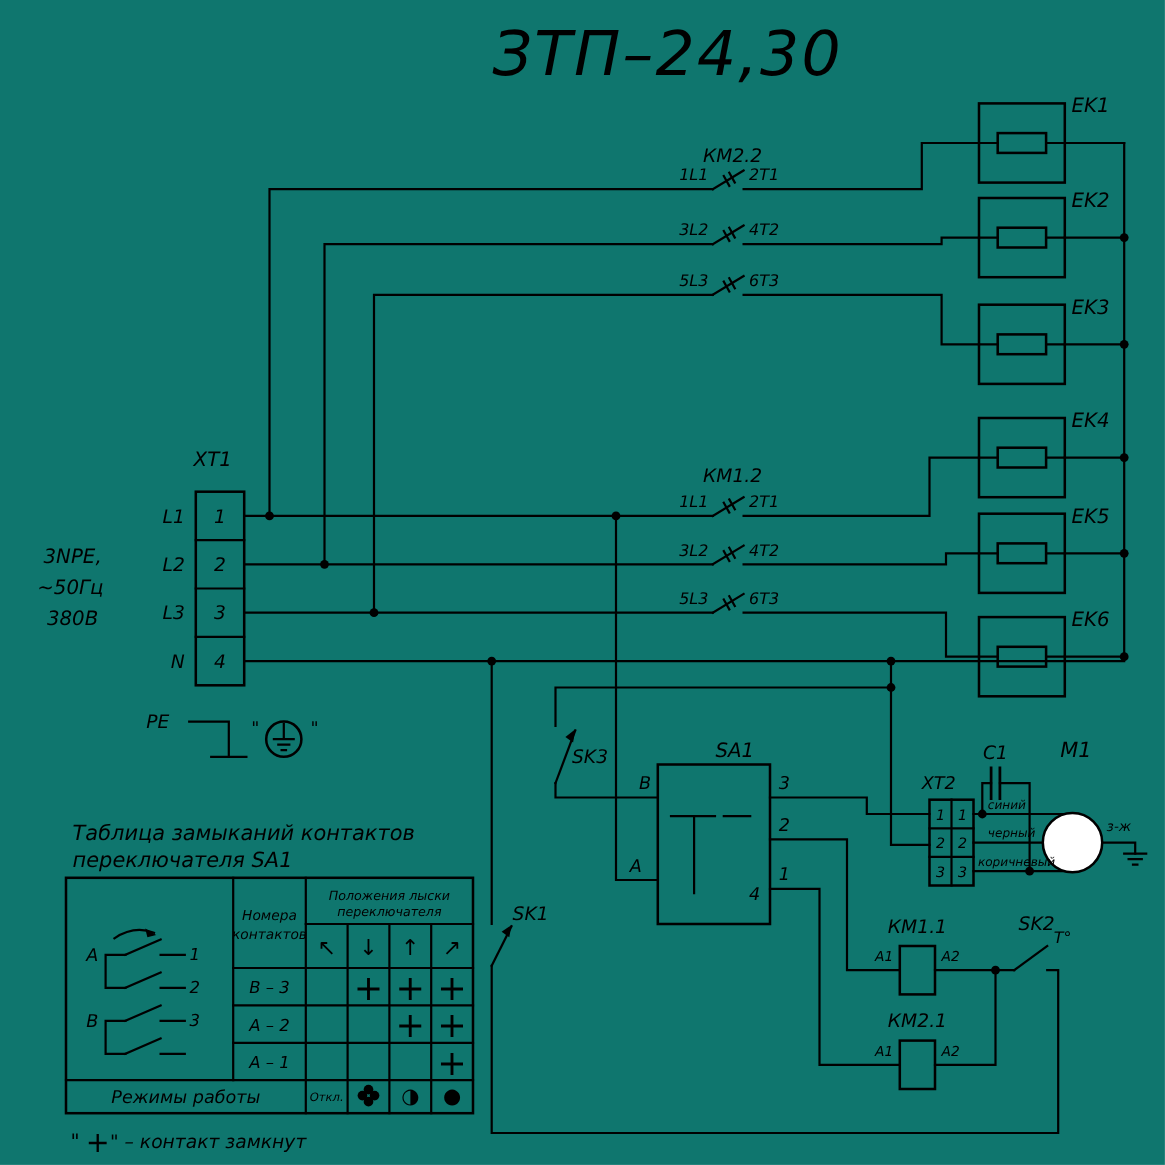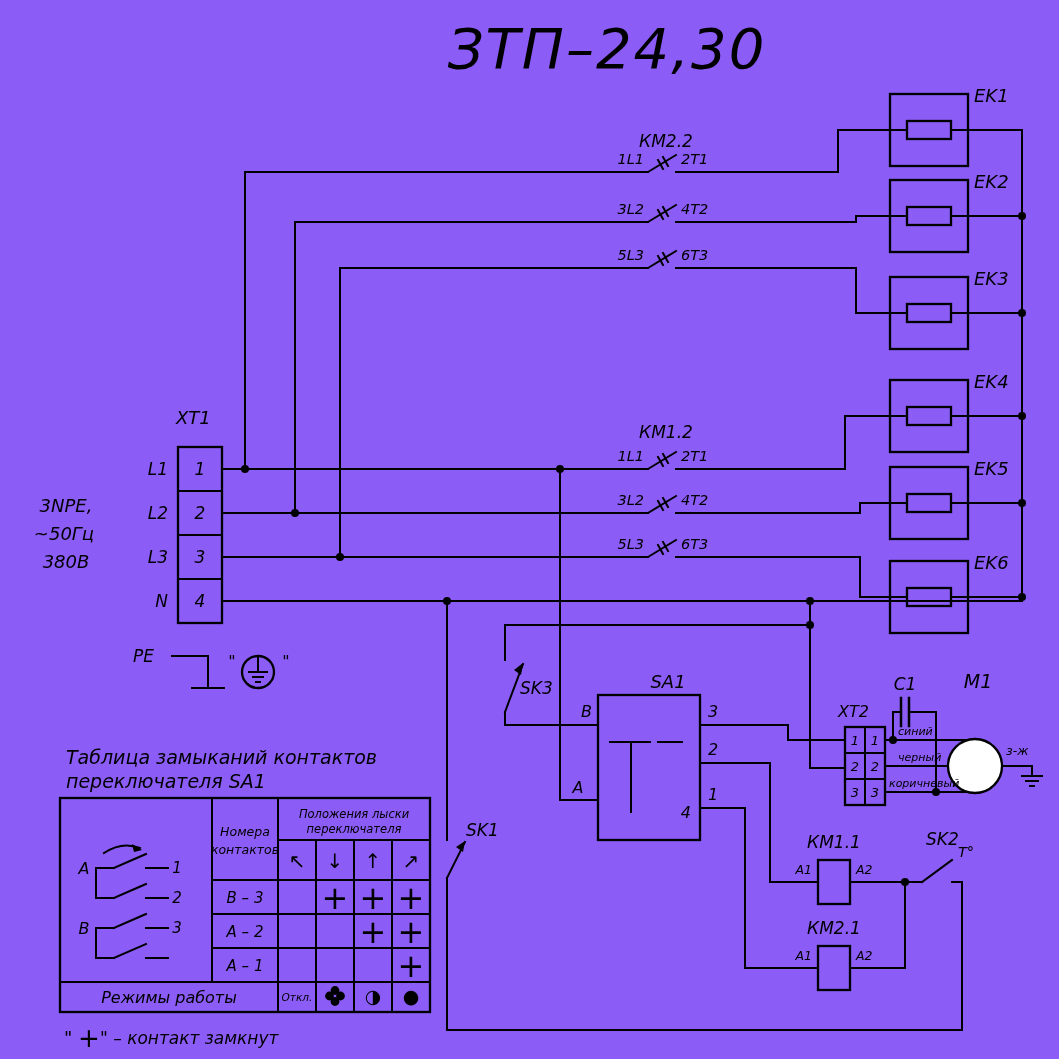--- a/index.html
+++ b/index.html
@@ -1,16 +1,16 @@
 <!DOCTYPE html>
 <html><head>
 <meta charset="utf-8">
 <style>
   html,body{margin:0;padding:0;background:#fff;}
-  .page{position:relative;width:1059px;height:1059px;background:#8b5cf6;}
+  .page{position:relative;width:1059px;height:1059px;background:#0f766e;}
   svg{display:block;}
   svg text{font-family:"DejaVu Sans",sans-serif;font-style:italic;fill:#000;}
   .w{stroke:#000;stroke-width:2;fill:none;stroke-linecap:square;}
   .w25{stroke:#000;stroke-width:2.5;fill:none;stroke-linecap:square;}
   .bx{fill:none;stroke:#000;stroke-width:2.3;}
   .bxw{fill:#fff;stroke:#000;stroke-width:2.3;}
   .dot{fill:#000;stroke:none;}
   .arr{fill:#000;stroke:none;}
   .title{font-size:56px;letter-spacing:2px;}
   .s19{font-size:19px;} .s18{font-size:18px;} .s17{font-size:17px;} .s16{font-size:16px;}

